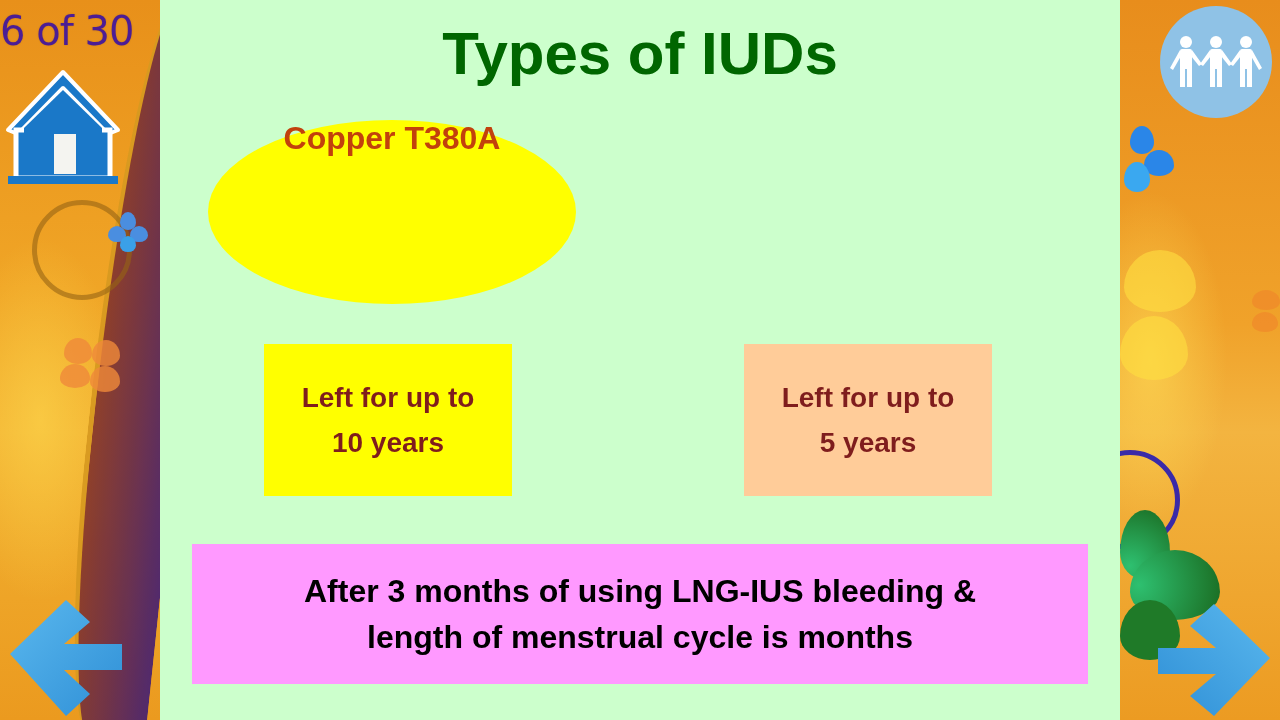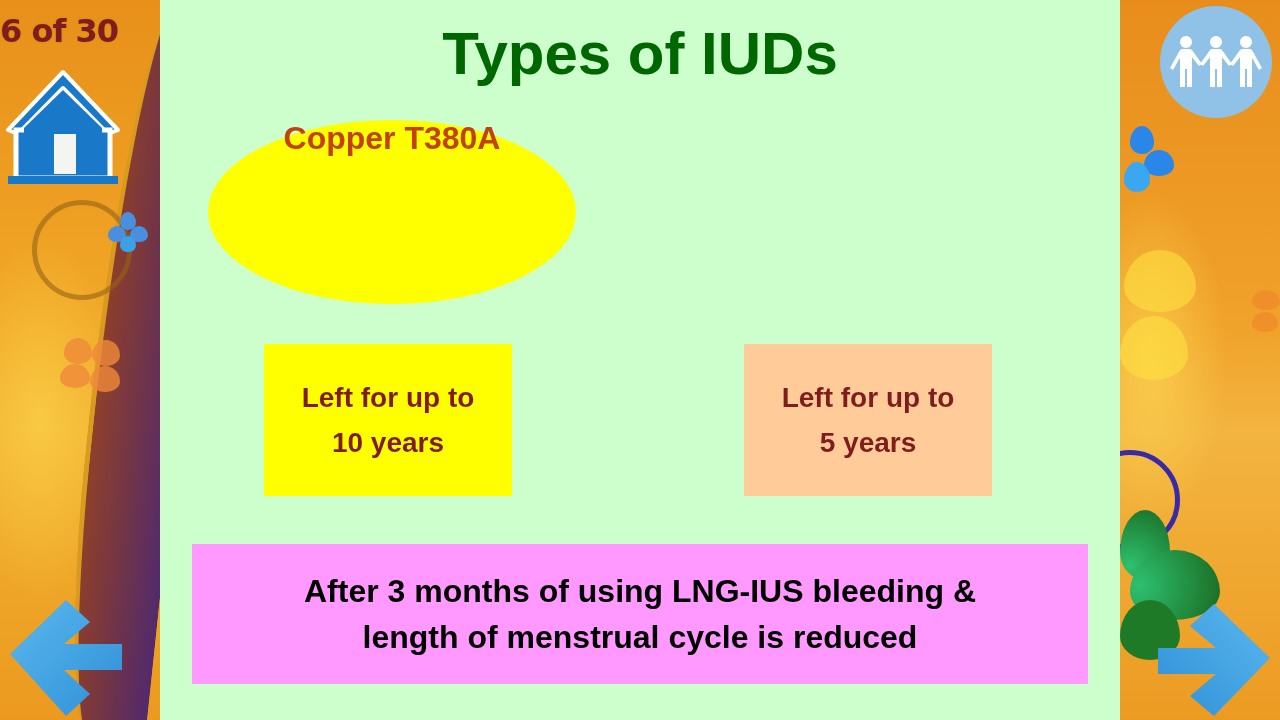--- a/index.html
+++ b/index.html
@@ -68,24 +68,23 @@
 
     .note {
       position: absolute; left: 32px; top: 544px; width: 896px; height: 140px;
       background: #ff99ff;
       display: flex; flex-direction: column; align-items: center; justify-content: center;
       font-size: 32px; font-weight: bold; color: #000; line-height: 46px; text-align: center;
     }
 
     
     .page-counter {
-      position: absolute; left: 0; top: 6px; font-size: 32px; color: #7f1d1d;
+      position: absolute; left: 0; top: 6px; font-size: 40px; color: #4c1d95;
       font-family: "DejaVu Sans", sans-serif; line-height: 50px; letter-spacing: -1px;
       text-shadow: 0 0 2px rgba(0,0,0,0.15);
-      font-weight: bold;
     }
 
     
     .home-btn {
       position: absolute; left: 4px; top: 68px; width: 118px; height: 120px; cursor: pointer;
     }
 
     
     .nav-btn { position: absolute; cursor: pointer; }
     .prev-btn { left: 6px; top: 596px; width: 116px; height: 120px; }
@@ -151,21 +150,21 @@
     <span>Left for up to</span>
     <span>10 years</span>
   </div>
   <div class="rect lng">
     <span>Left for up to</span>
     <span>5 years</span>
   </div>
 
   <div class="note">
     <span>After 3 months of using LNG-IUS bleeding &amp;</span>
-    <span>length of menstrual cycle is reduced</span>
+    <span>length of menstrual cycle is months</span>
   </div>
 </div>
 
 <div class="page-counter">6 of 30</div>
 
 <div class="home-btn">
   <svg width="118" height="120" viewBox="0 0 118 120">
     <polygon points="59,4 114,62 104,66 59,20 14,66 4,62" fill="#1a78c8" stroke="#ffffff" stroke-width="4" stroke-linejoin="round"></polygon>
     <rect x="12" y="62" width="94" height="48" fill="#1a78c8" stroke="#ffffff" stroke-width="5"></rect>
     <polygon points="20,60 59,22 98,60 98,106 20,106" fill="#1a78c8"></polygon>

